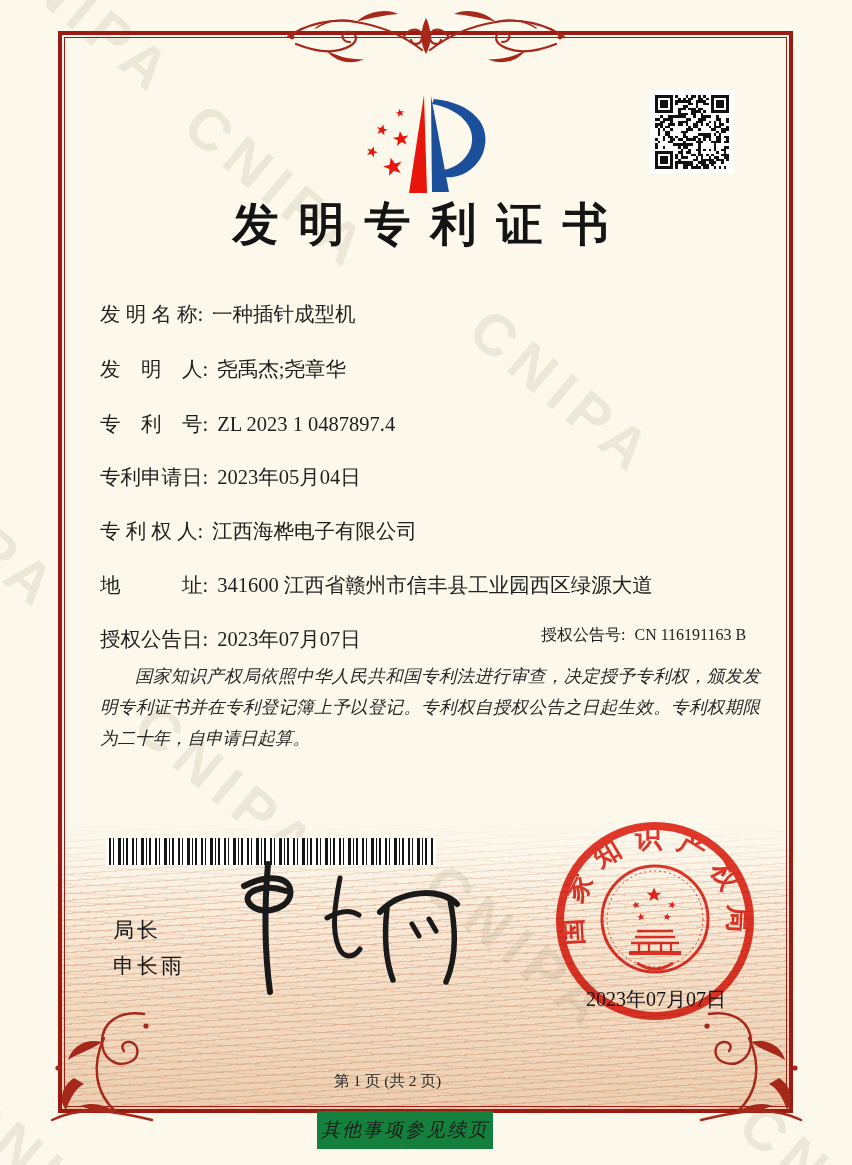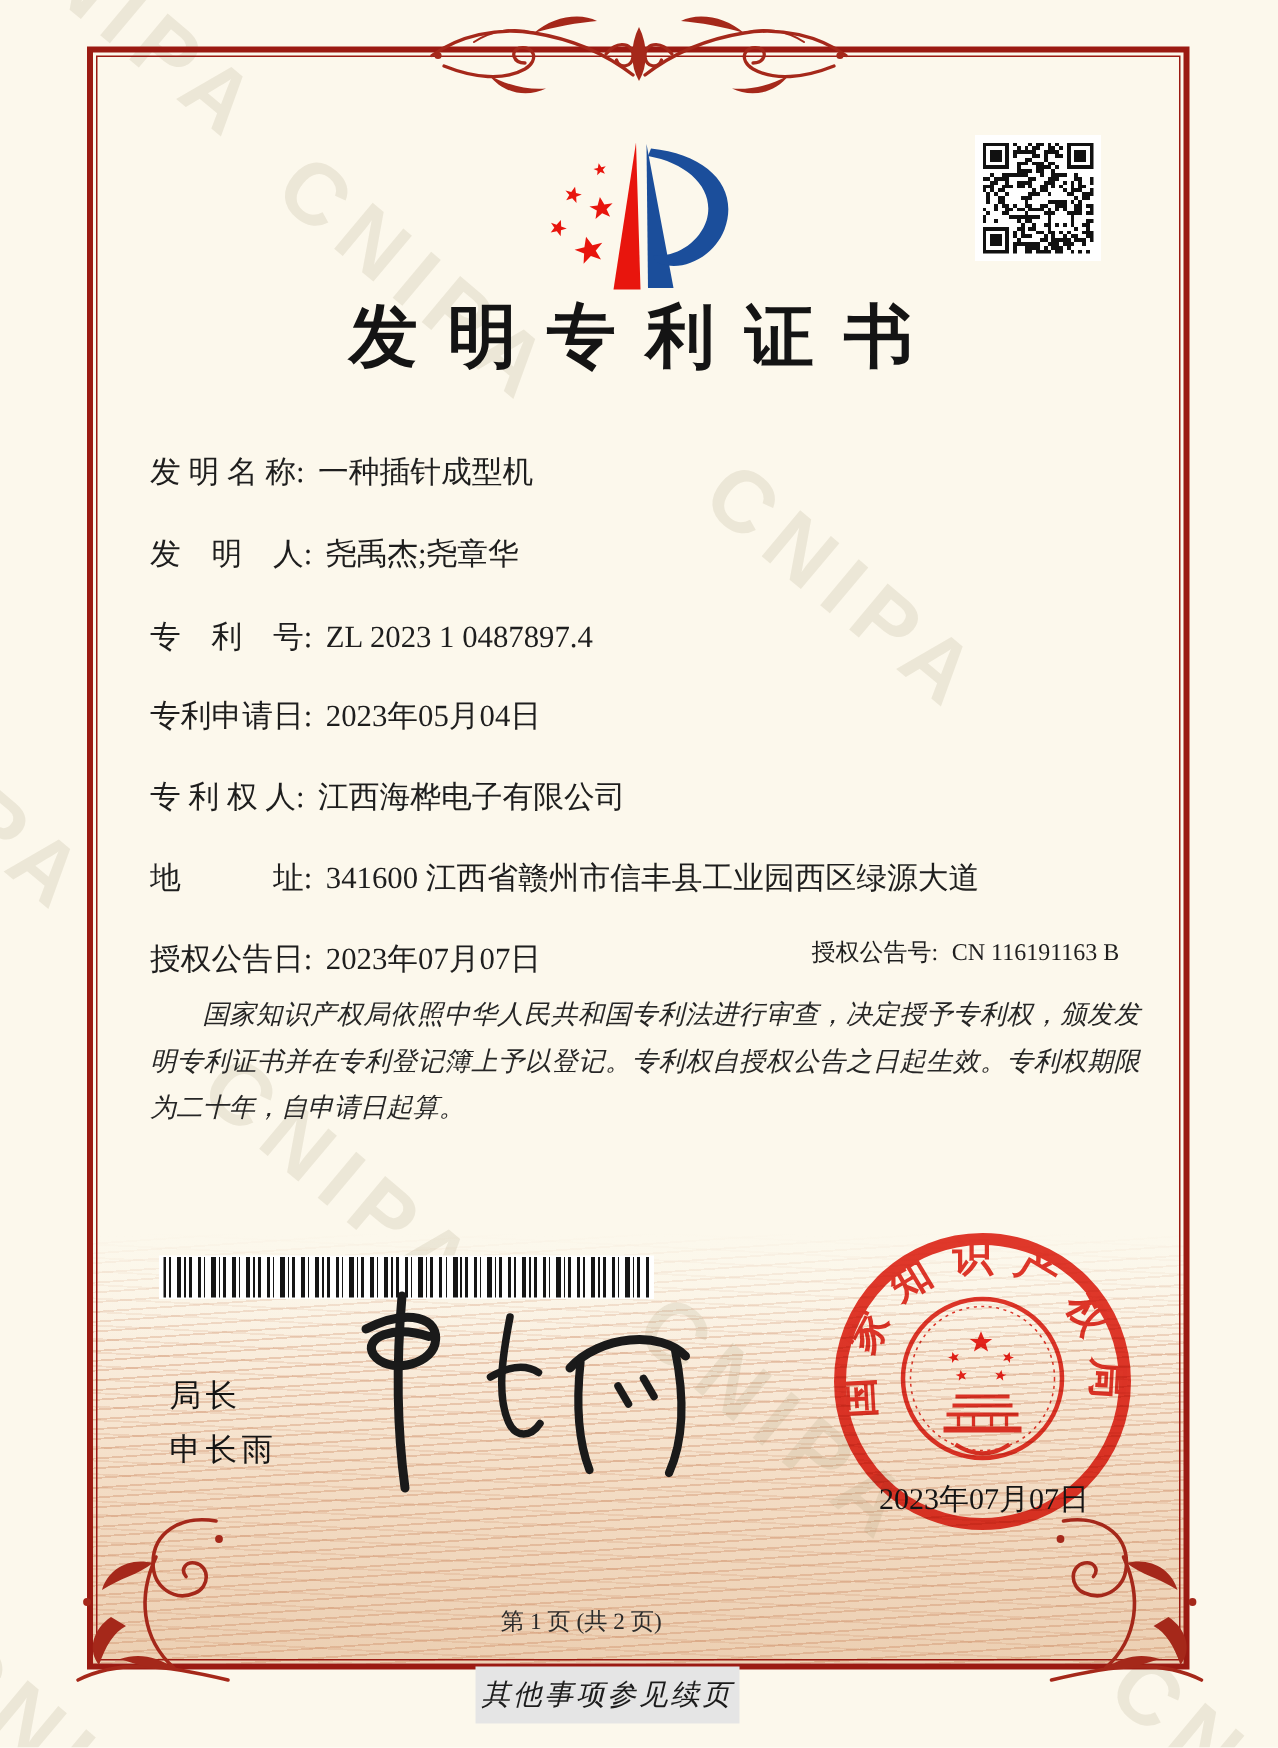--- a/index.html
+++ b/index.html
@@ -72,21 +72,21 @@
   .name{position:absolute;z-index:5;left:113px;top:952px;font-size:21px;letter-spacing:3px;
         font-family:"Liberation Sans","DejaVu Sans",sans-serif;color:#151515;}
   .sig{position:absolute;z-index:6;left:228px;top:850px;}
   
   .seal{position:absolute;z-index:6;left:549px;top:817px;mix-blend-mode:multiply;}
   .seal-date{position:absolute;z-index:7;left:576px;top:986px;width:160px;text-align:center;
              font-size:20px;color:#141414;}
   
   .pageinfo{position:absolute;z-index:5;left:58px;top:1071px;width:659px;text-align:center;font-size:15.5px;color:#2a2a2a;}
   .contnote{
-    position:absolute;z-index:6;left:317px;top:1111px;width:176px;height:38px;background:#e5e5e5;
+    position:absolute;z-index:6;left:317px;top:1111px;width:176px;height:38px;background:#15803d;
     display:flex;align-items:center;justify-content:center;font-size:19px;font-style:italic;color:#1c1c1c;
     letter-spacing:2px;
   }
 </style>
 </head>
 <body>
 
 <div class="page">
 
   <span class="wm" style="left:20px;top:-85px">CNIPA</span>

